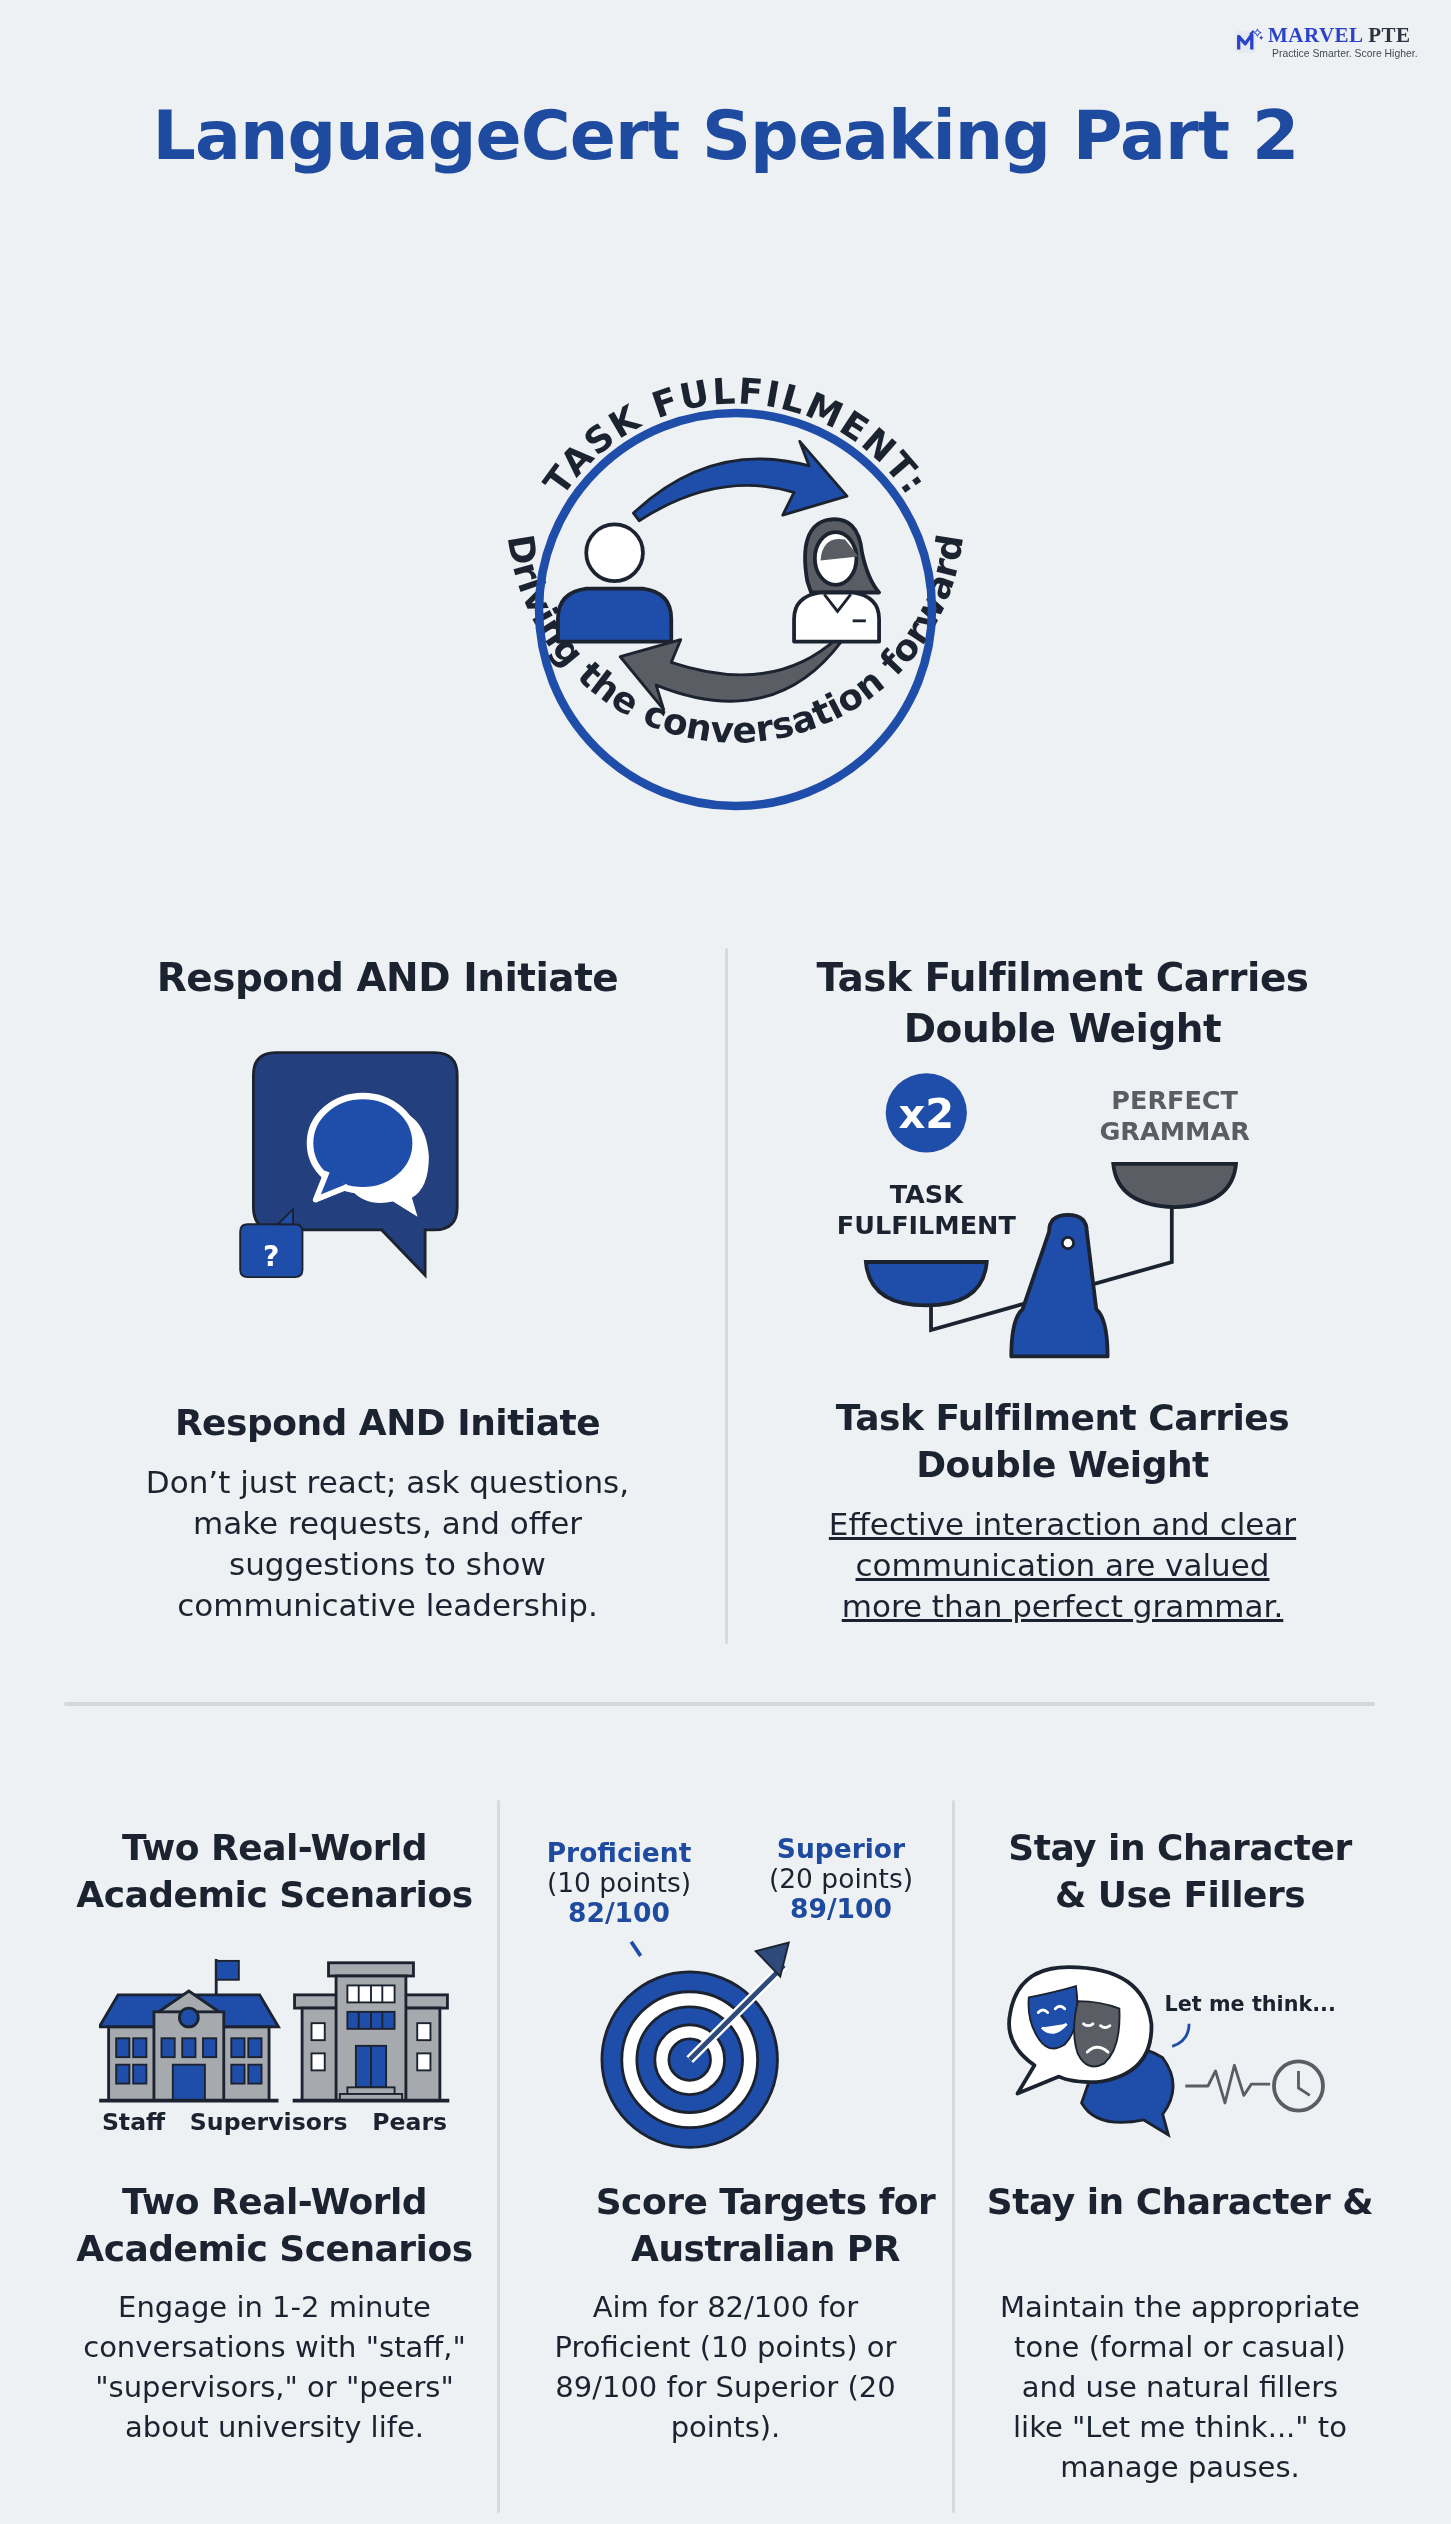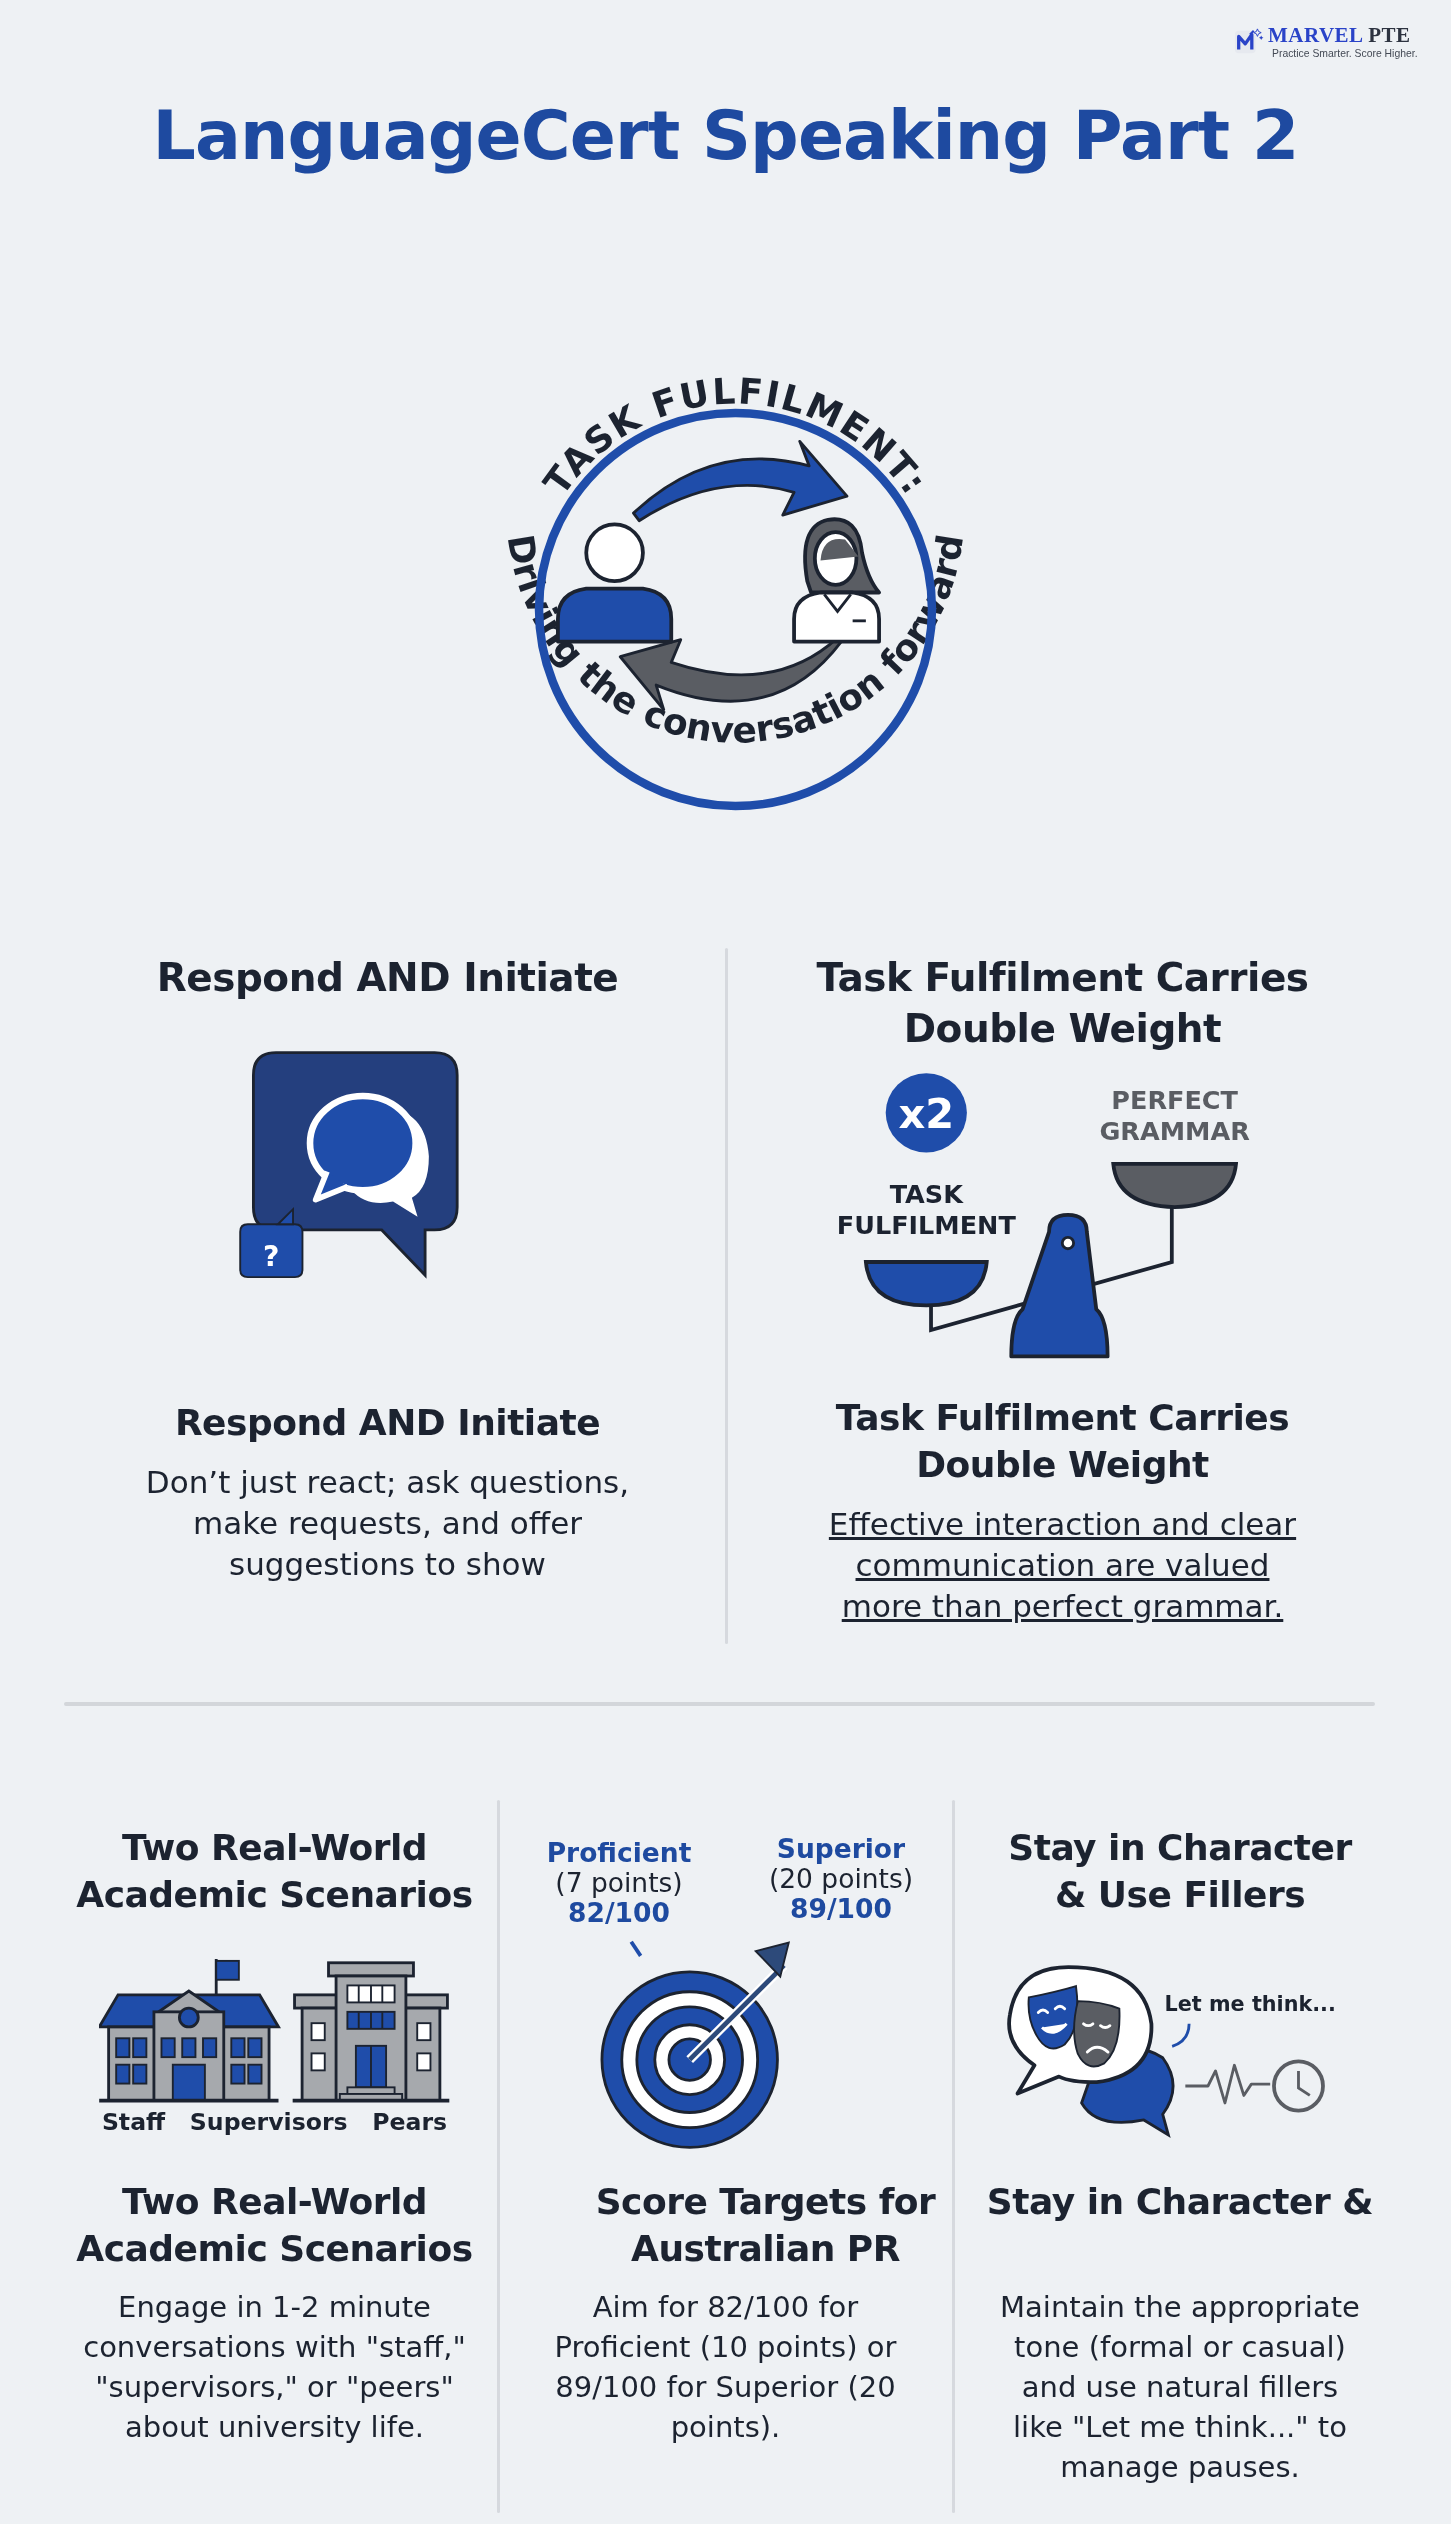--- a/index.html
+++ b/index.html
@@ -106,20 +106,21 @@
     <path d="M54 196 L70 180 V196 Z" fill="#1f4daa" stroke="#1c2330" stroke-width="2"></path>
   </g>
   <text x="47" y="240" font-family="DejaVu Sans, sans-serif" font-weight="bold" font-size="30" fill="#fff" text-anchor="middle">?</text>
 </svg>
 
 <div class="abs h3 center" style="left:57px; width:661px; top:1399px;">Respond AND Initiate</div>
 <div class="abs body center" style="left:57px; width:661px; top:1462px;text-align:center;">
   <div>Don’t just react; ask questions,</div>
   <div>make requests, and offer</div>
   <div>suggestions to show</div>
+  <div>communicative leadership.</div>
 </div>
 
 <div class="abs h2 center" style="left:732px; width:661px; top:952px;">
   <div>Task Fulfilment Carries</div>
   <div>Double Weight</div>
 </div>
 
 <svg class="abs" viewBox="0 0 520 310" style="left:813px; top:1073px; width:491px; height:293px;">
 
   <ellipse cx="120" cy="42" rx="43" ry="42" fill="#1f4daa"></ellipse>
@@ -222,21 +223,21 @@
 </div>
 <div class="abs body-sm center" style="left:57px; width:435px; top:2287px;">
   <div>Engage in 1-2 minute</div>
   <div>conversations with "staff,"</div>
   <div>"supervisors," or "peers"</div>
   <div>about university life.</div>
 </div>
 
 <div class="abs center" style="left:534px; width:170px; top:1838px; font-size:26.5px; line-height:30px;">
   <div class="blue-bold">Proficient</div>
-  <div>(7 points)</div>
+  <div>(10 points)</div>
   <div class="blue-bold">82/100</div>
 </div>
 <div class="abs center" style="left:756px; width:170px; top:1834px; font-size:26.5px; line-height:30px;">
   <div class="blue-bold">Superior</div>
   <div>(20 points)</div>
   <div class="blue-bold">89/100</div>
 </div>
 
 <svg class="abs" viewBox="0 0 260 230" style="left:595px; top:1937px; width:246px; height:217px;">
   <line x1="38" y1="5" x2="48" y2="20" stroke="#1f4daa" stroke-width="4"></line>

